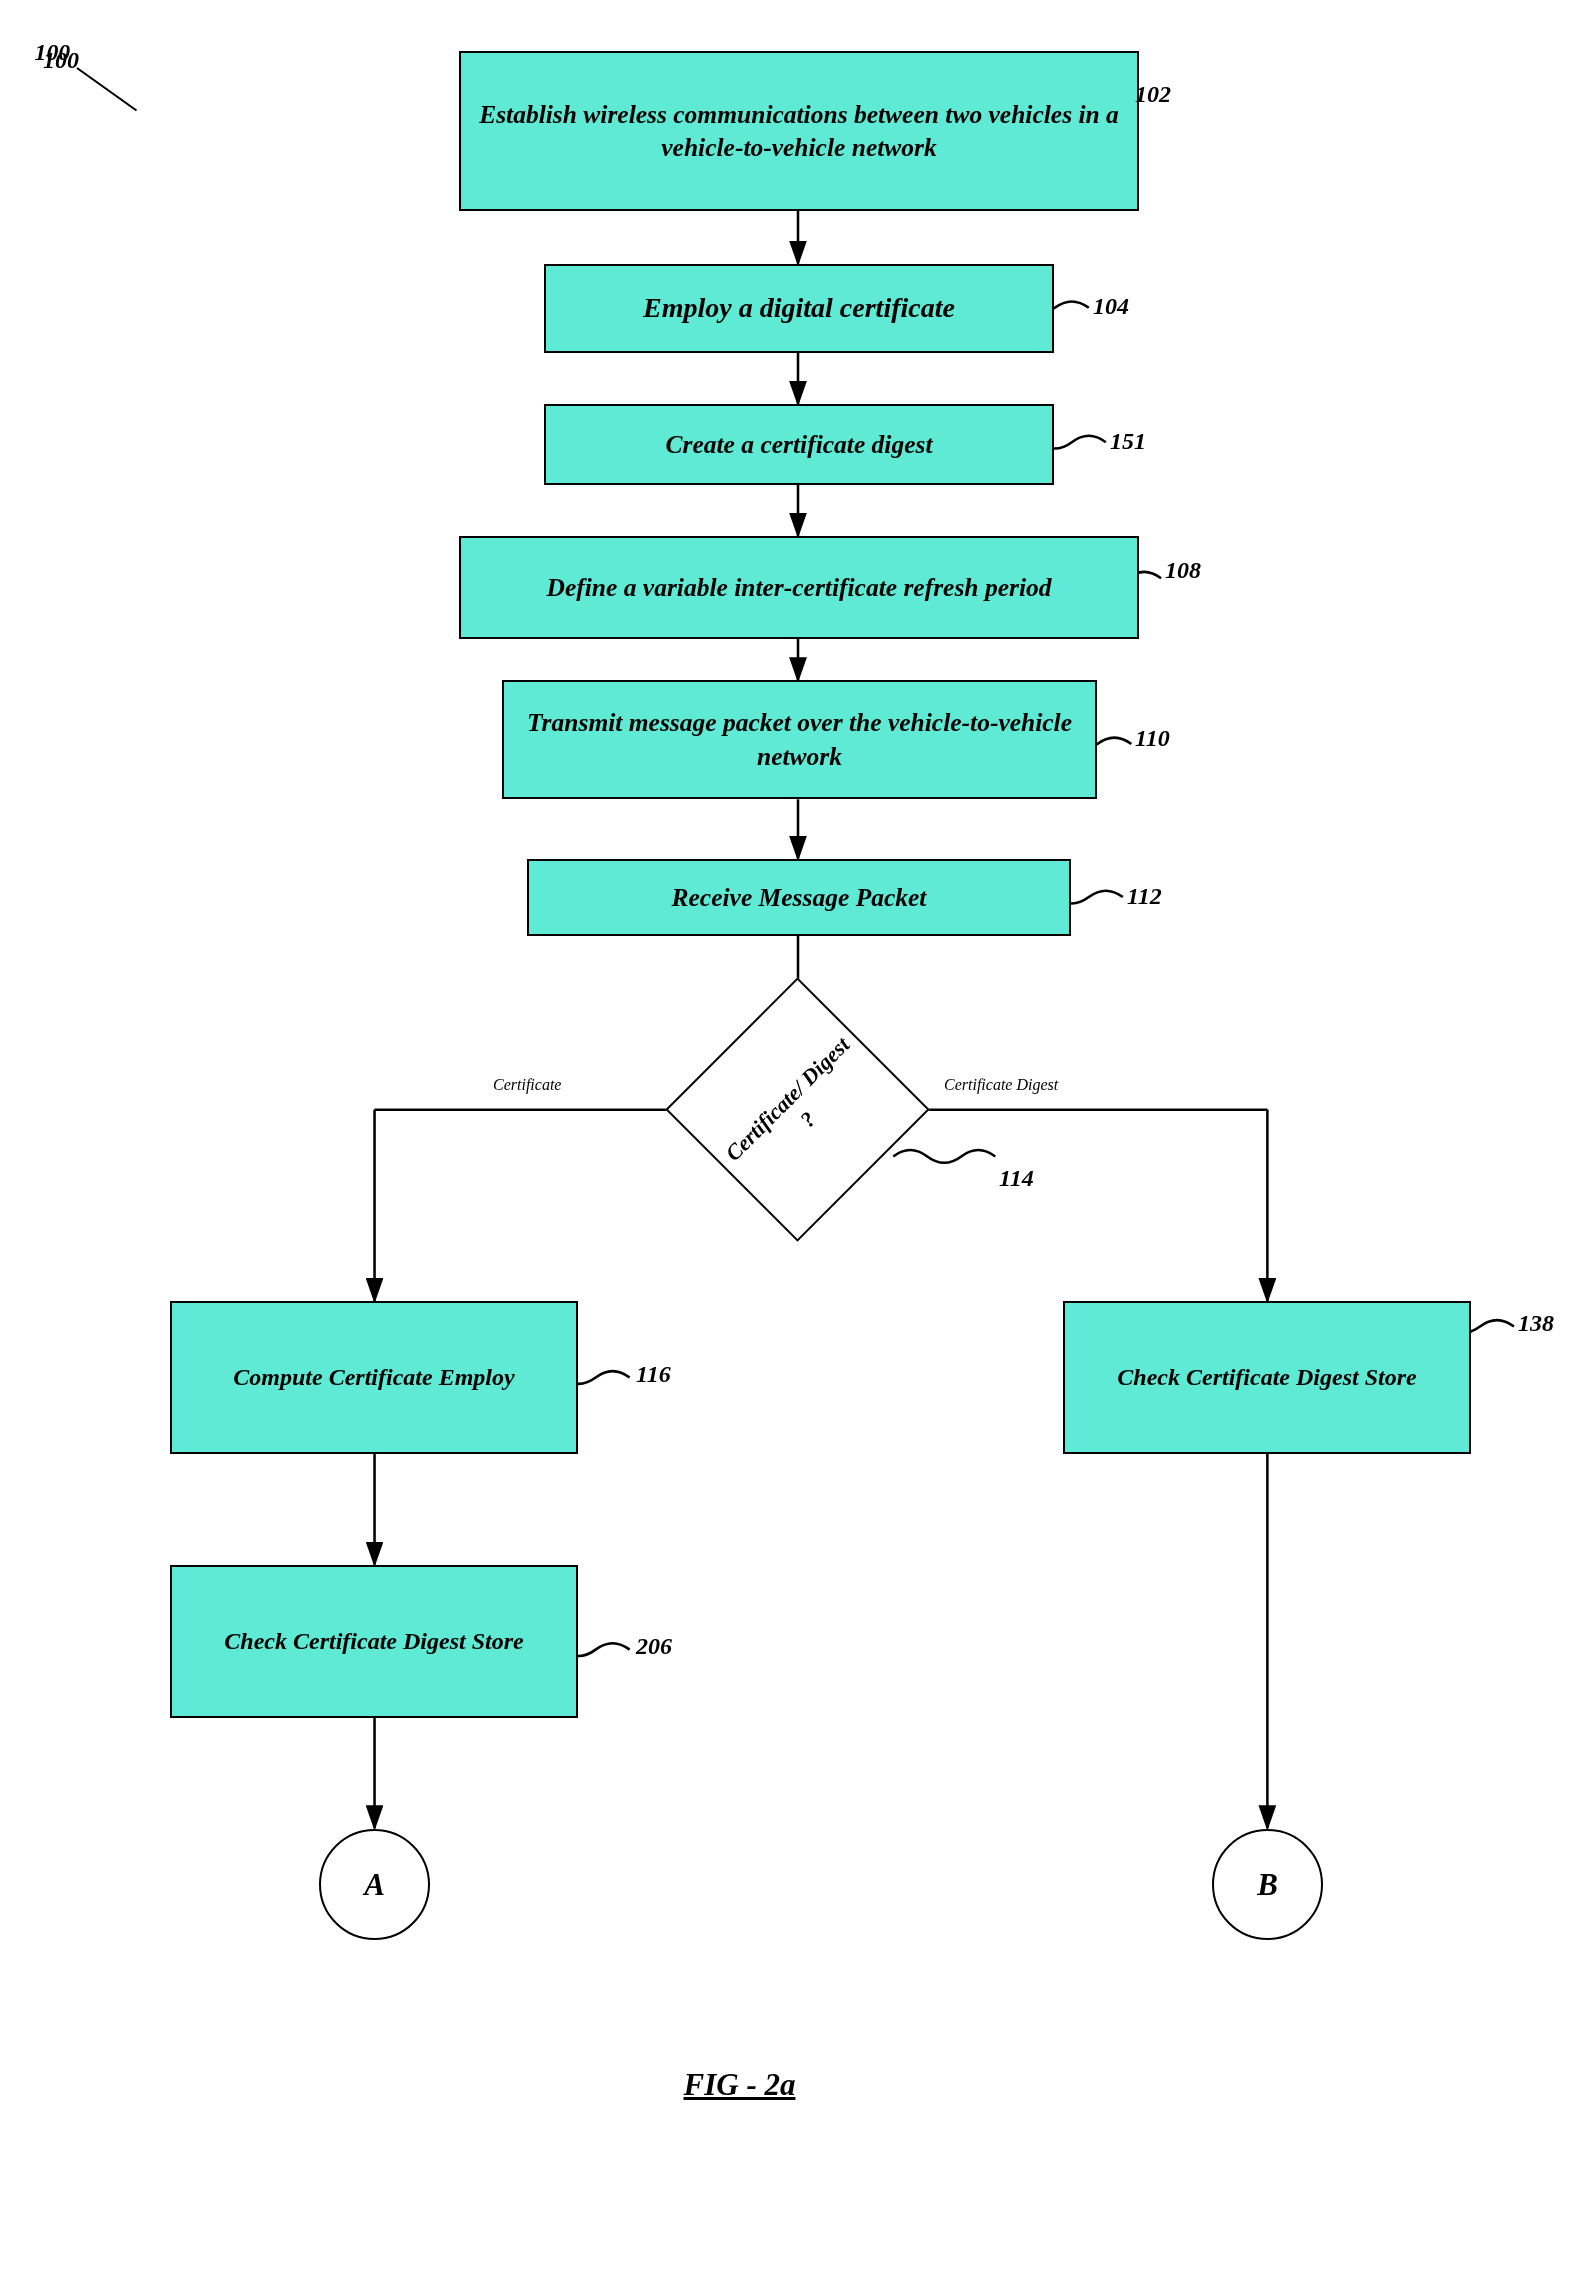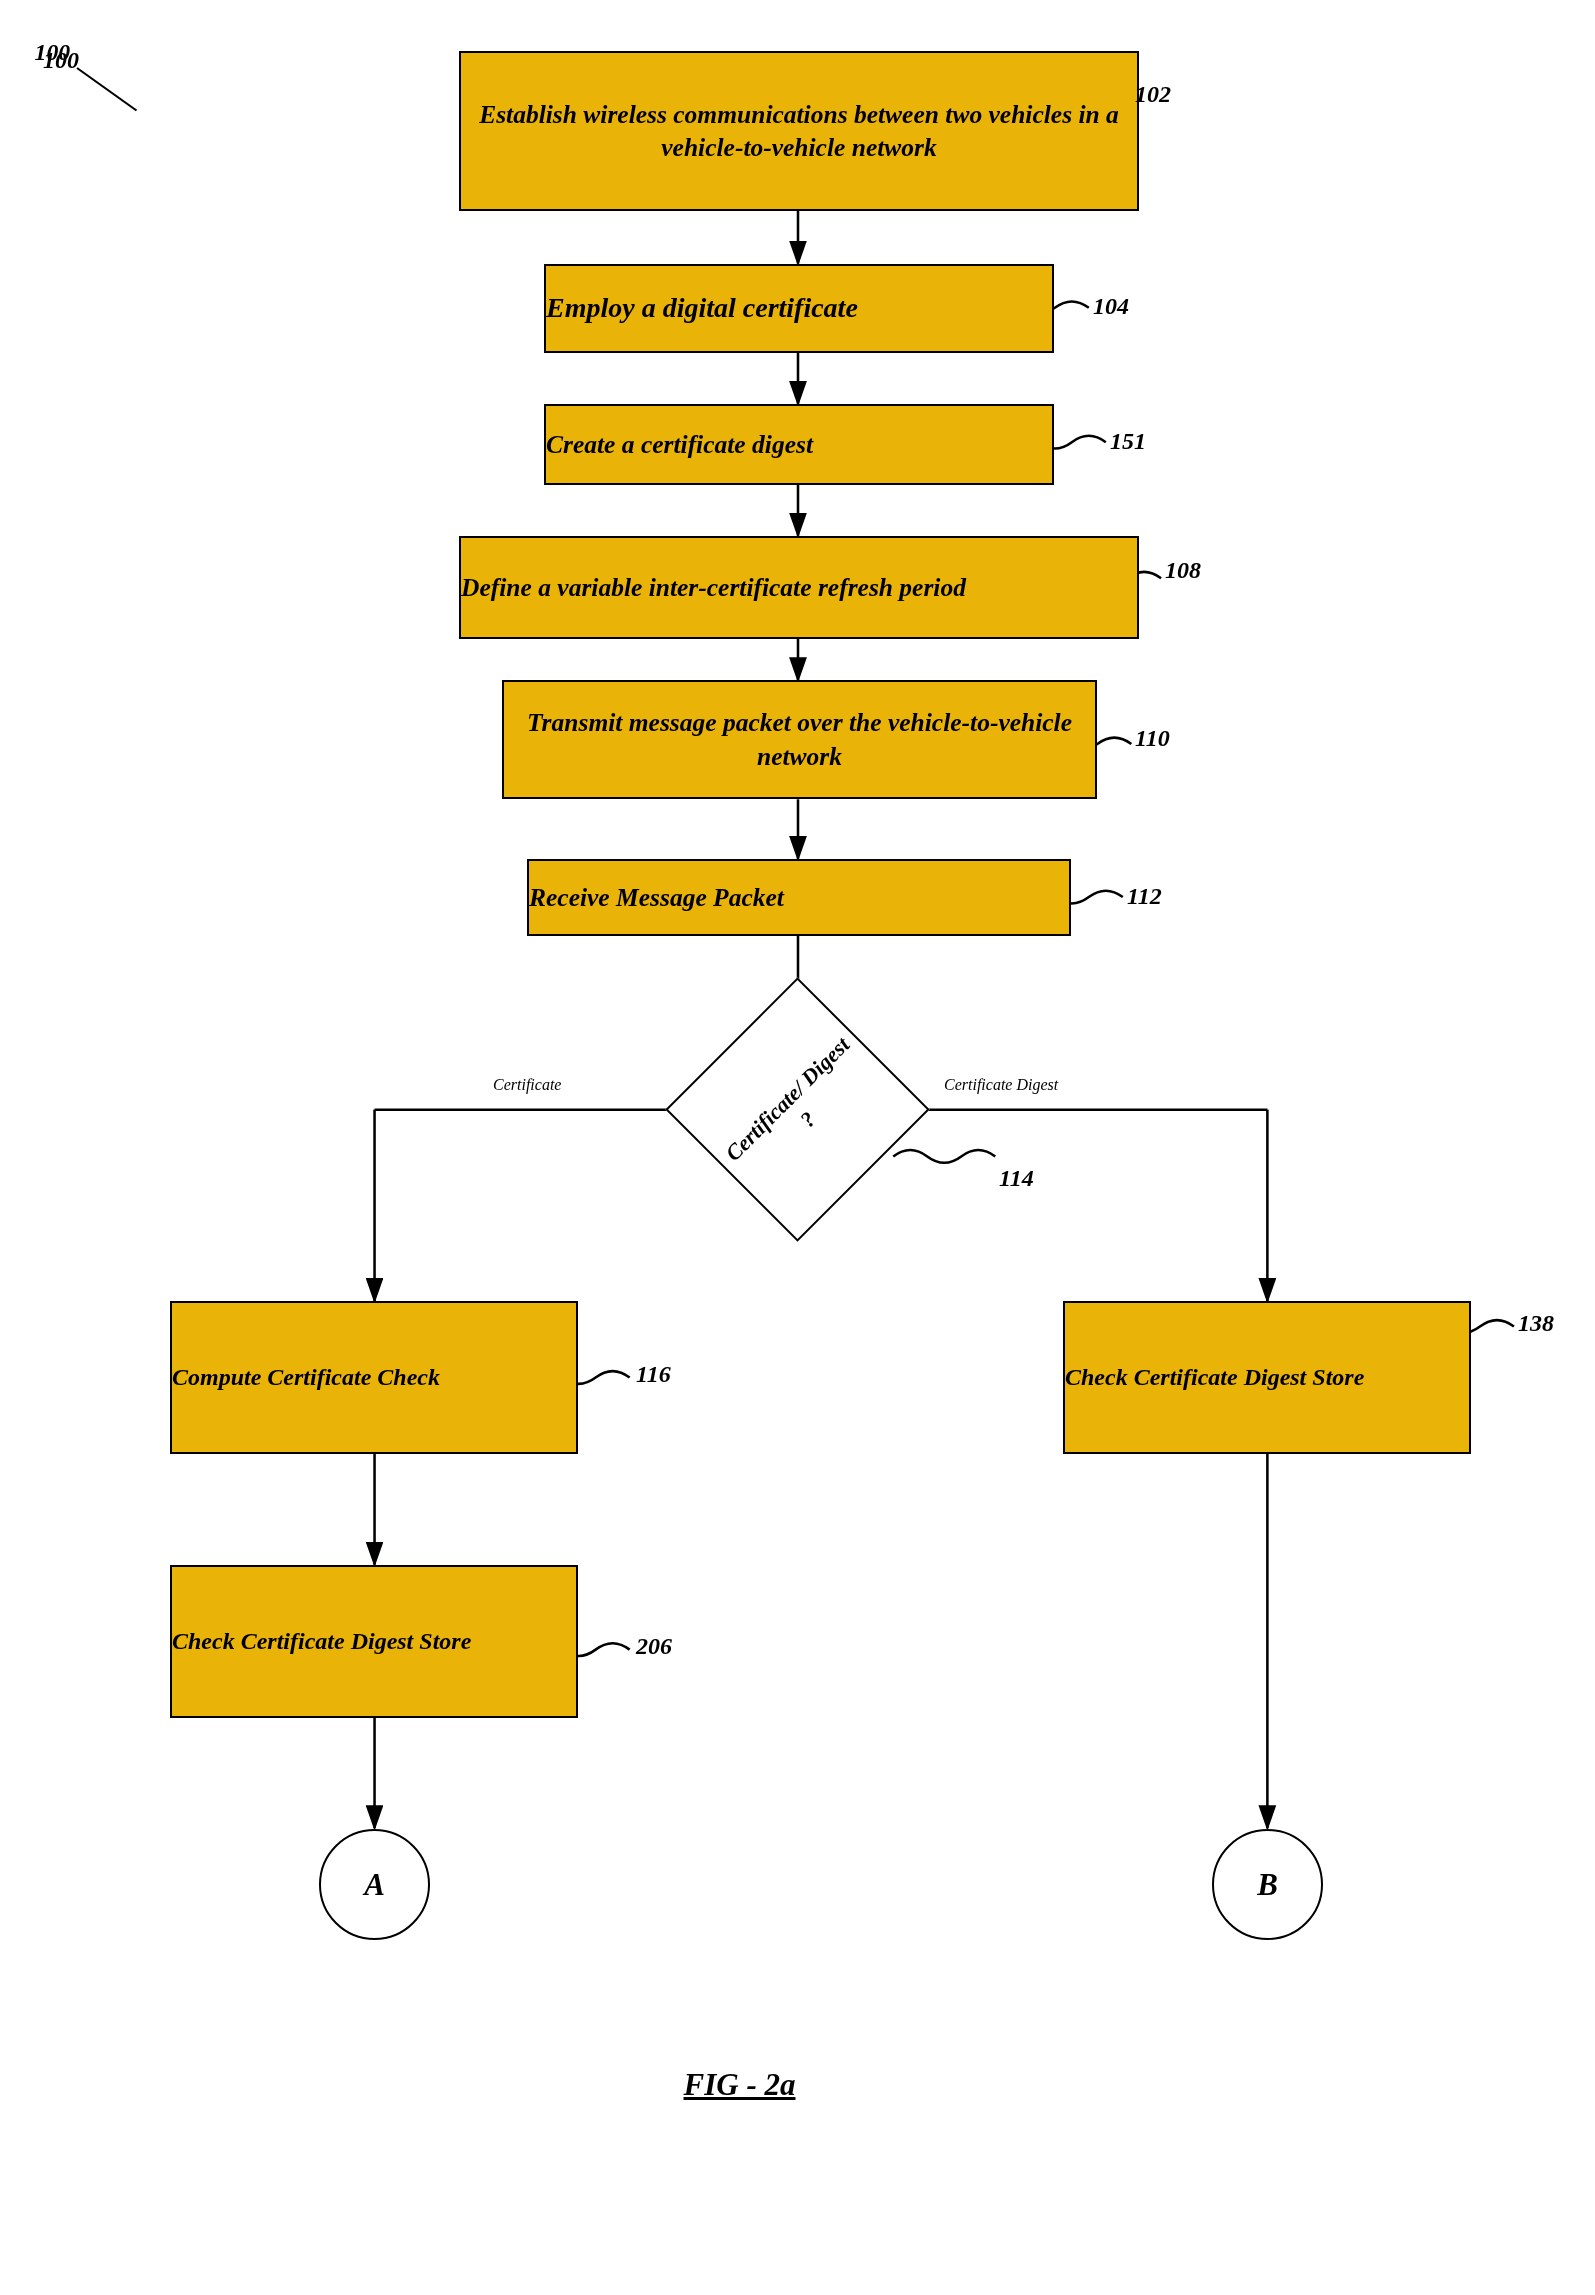--- a/index.html
+++ b/index.html
@@ -15,24 +15,24 @@
     .diagram-container {
       position: relative;
       width: 1596px;
       height: 2295px;
     }
 
     
     .flow-box {
       position: absolute;
       border: 2.6px solid #000;
-      background: #eab308;
+      background: #5eead4;
       display: flex;
       align-items: center;
-      justify-content: flex-start;
+      justify-content: center;
       text-align: center;
       font-style: italic;
       font-weight: bold;
       font-size: 24px;
       line-height: 1.3;
     }
 
     
     .flow-diamond-container {
       position: absolute;
@@ -222,21 +222,21 @@
   <div class="ref-label" style="left:999px; top:1165px;">114</div>
 
   <div class="branch-label" style="left:493px; top:1076px;">
     <span>Certificate</span>
   </div>
   <div class="branch-label" style="left:944px; top:1076px;">
     <span>Certificate Digest</span>
   </div>
 
   <div class="flow-box" style="left:170px; top:1301px; width:408px; height:153px; font-size:24px;">
-    <span>Compute Certificate Check</span>
+    <span>Compute Certificate Employ</span>
   </div>
 
   <div class="ref-label" style="left:636px; top:1361px;">116</div>
 
   <div class="flow-box" style="left:170px; top:1565px; width:408px; height:153px; font-size:24px;">
     <span>Check Certificate Digest Store</span>
   </div>
 
   <div class="ref-label" style="left:636px; top:1633px;">206</div>
 

